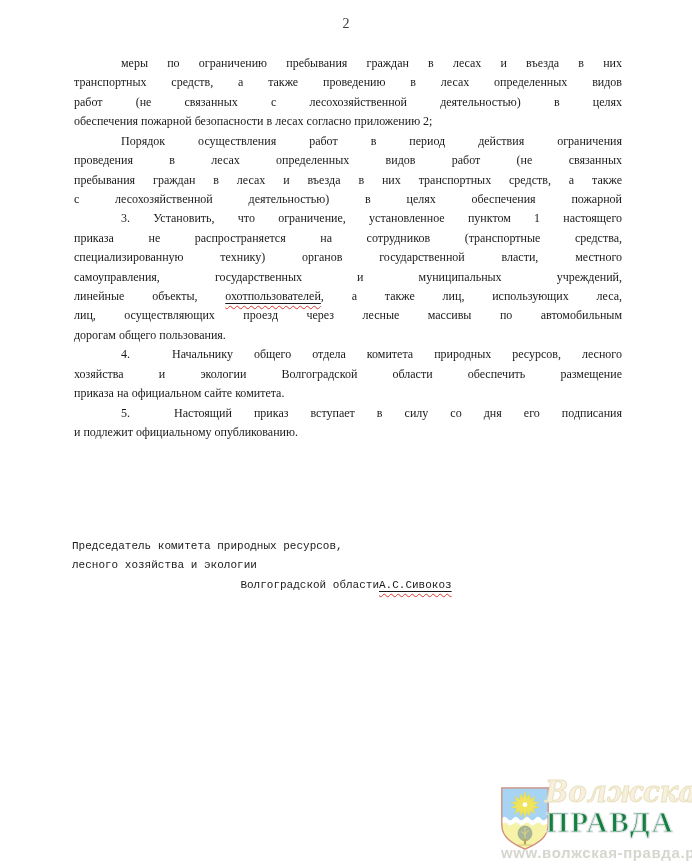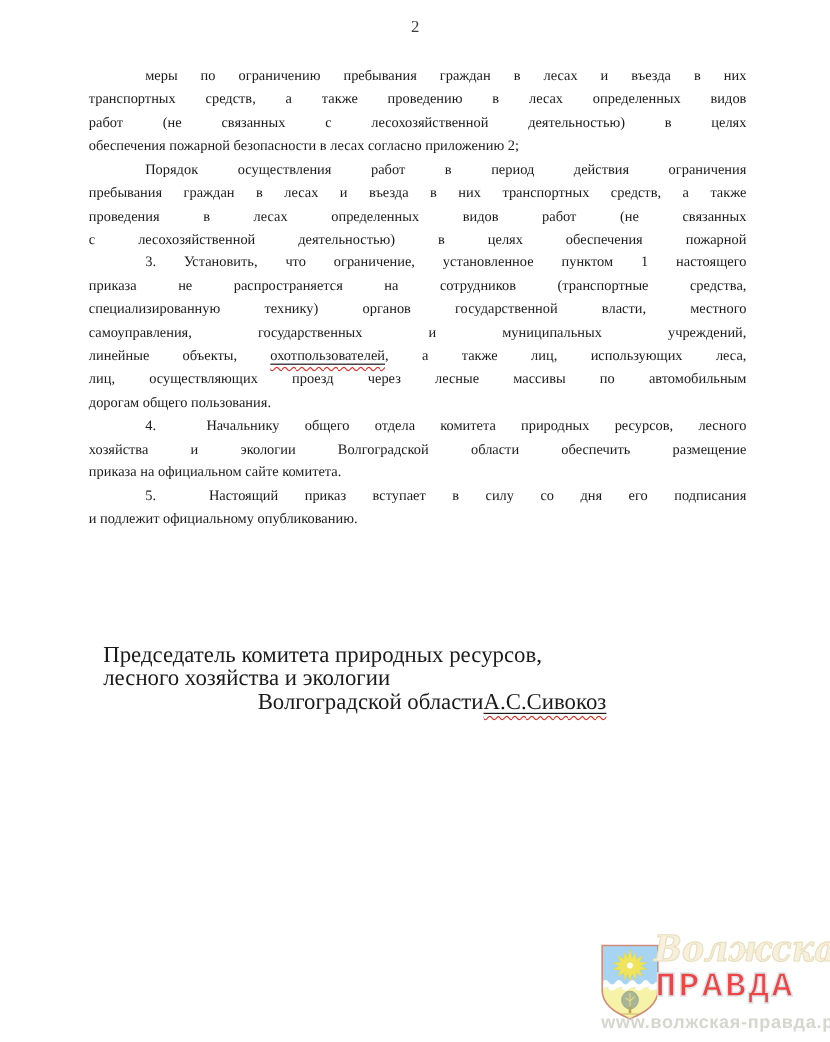--- a/index.html
+++ b/index.html
@@ -43,45 +43,46 @@
   }
   .ublack {
     text-decoration-line: underline;
     text-decoration-style: solid;
     text-decoration-color: #1a1a1a;
     text-decoration-thickness: 1px;
     text-underline-offset: 2.5px;
   }
   .signature {
     position: absolute;
-    left: 86px;
+    left: 72px;
     top: 537px;
     width: 548px;
-    font-size: 19px;
+    font-size: 11px;
     line-height: 19.42px;
+    font-family: Liberation Mono, monospace;
   }
   .sig-row-last { display: flex; justify-content: center; align-items: baseline; }
   
   .watermark { position: absolute; left: 497px; top: 780px; width: 196px; height: 88px; }
   .wm-shield { position: absolute; left: 2px; top: 5px; width: 52px; height: 67px; }
   .wm-title1 {
     position: absolute; left: 48px; top: -6px;
     font-family: "DejaVu Serif", serif;
     font-style: italic; font-weight: bold;
     font-size: 30px; white-space: nowrap;
     color: #f6f0dc;
     -webkit-text-stroke: 1px #e9dfbe;
     transform: scaleX(0.92); transform-origin: left top;
   }
   .wm-title2 {
     position: absolute; left: 49px; top: 26px;
-    font-family: Liberation Mono, monospace;
+    font-family: Liberation Serif, serif;
     font-weight: bold; font-size: 29px; white-space: nowrap;
     letter-spacing: 2px;
-    color: #ef4444;
+    color: #15803d;
     -webkit-text-stroke: 1.2px #dde2e7;
   }
   .wm-url {
     position: absolute; left: 4px; top: 64px;
     font-family: "Liberation Sans", sans-serif;
     font-weight: bold; font-size: 15px; white-space: nowrap;
     letter-spacing: 0.6px;
     color: #d6d6cf;
   }
 </style>
@@ -94,22 +95,22 @@
 
   <div class="content" id="doc-body">
       <div class="para">
         <div class="line first">меры по ограничению пребывания граждан в лесах и въезда в них</div>
         <div class="line">транспортных средств, а также проведению в лесах определенных видов</div>
         <div class="line">работ (не связанных с лесохозяйственной деятельностью) в целях</div>
         <div class="line last">обеспечения пожарной безопасности в лесах согласно приложению 2;</div>
       </div>
       <div class="para">
         <div class="line first">Порядок осуществления работ в период действия ограничения</div>
+        <div class="line">проведения в лесах определенных видов работ (не связанных</div>
         <div class="line">пребывания граждан в лесах и въезда в них транспортных средств, а также</div>
-        <div class="line">проведения в лесах определенных видов работ (не связанных</div>
         <div class="line">с лесохозяйственной деятельностью) в целях обеспечения пожарной</div>
       </div>
       <div class="para">
         <div class="line first">3. Установить, что ограничение, установленное пунктом 1 настоящего</div>
         <div class="line">приказа не распространяется на сотрудников (транспортные средства,</div>
         <div class="line">специализированную технику) органов государственной власти, местного</div>
         <div class="line">самоуправления, государственных и муниципальных учреждений,</div>
         <div class="line"><span>линейные объекты, </span><span class="wavy"><span class="ublack">охотпользователей</span></span><span>, а также лиц, использующих леса,</span></div>
         <div class="line">лиц, осуществляющих проезд через лесные массивы по автомобильным</div>
         <div class="line last">дорогам общего пользования.</div>

